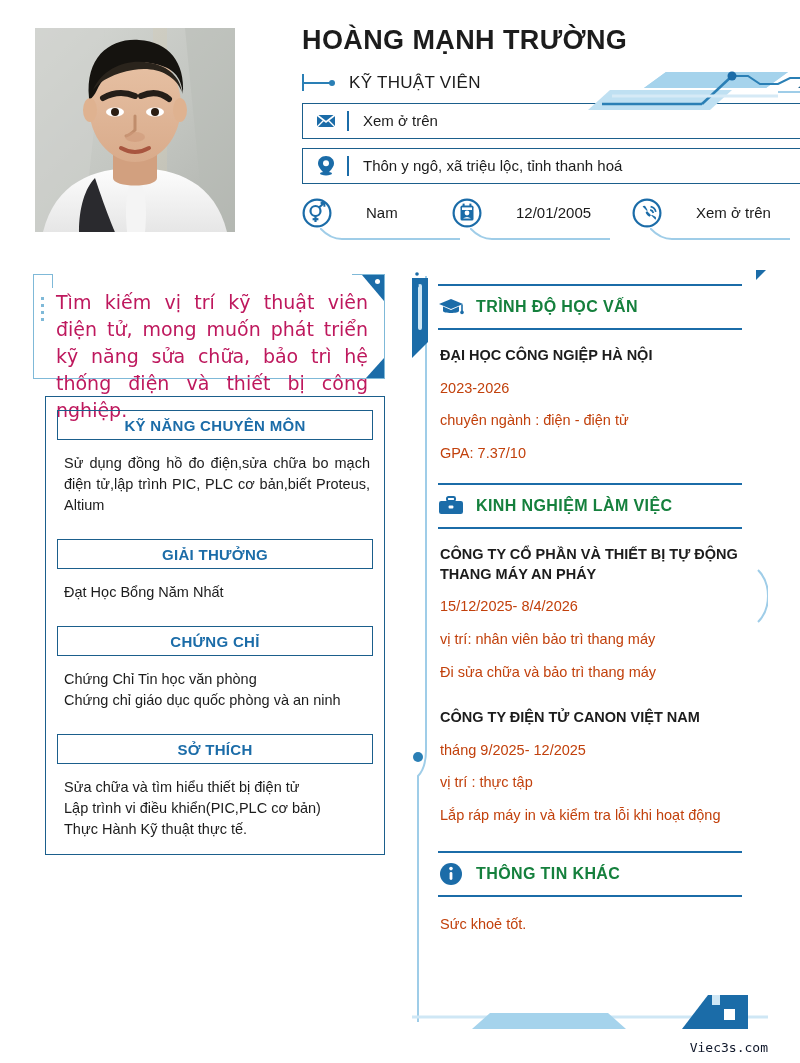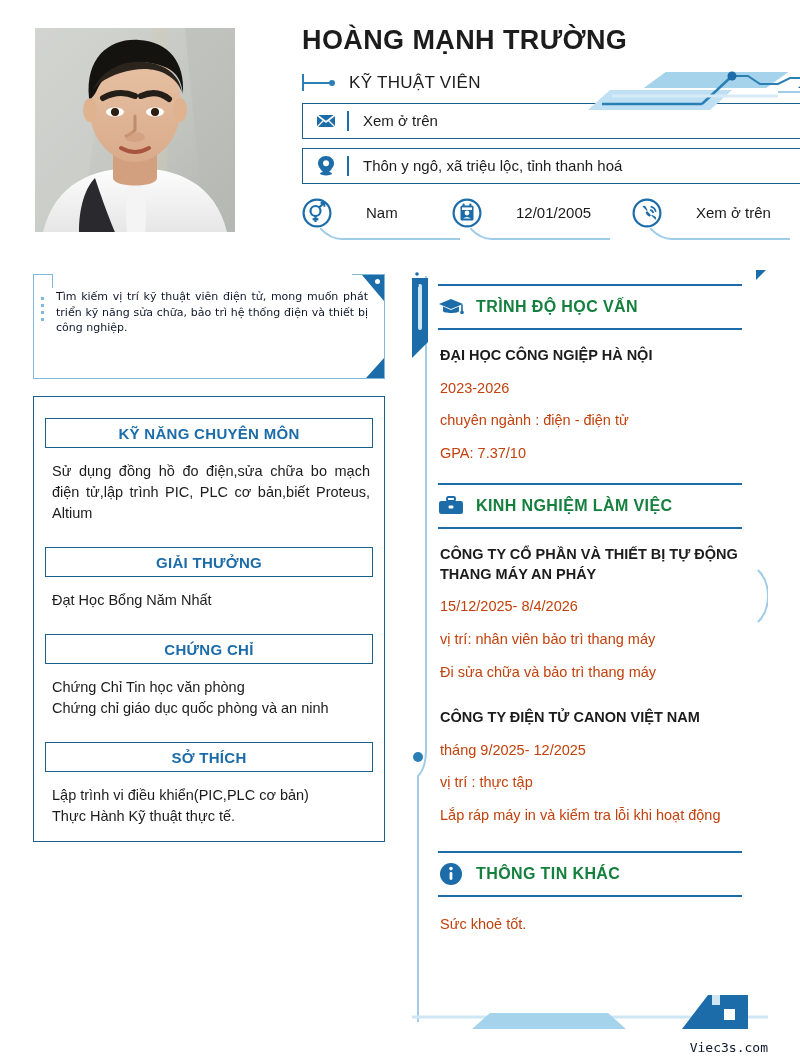--- a/index.html
+++ b/index.html
@@ -69,22 +69,22 @@
 
   
   .left { position: absolute; left: 33px; top: 12px; width: 352px; }
 
   .objective {
     position: relative; border: 1px solid #7fb9d8; height: 105px;
     padding: 14px 16px 0 22px;
   }
   .objective p {
     font-family: "DejaVu Sans", sans-serif;
-    font-size: 11px; line-height: 1.42; text-align: justify;
-    color: #0f172a;
+    font-size: 19px; line-height: 1.42; text-align: justify;
+    color: #be185d;
   }
   .obj-notch {
     position: absolute; left: 18px; top: -1px; width: 300px; height: 14px;
     background: #fff; border-left: 1px solid #7fb9d8;
   }
   .obj-dots {
     position: absolute; left: 7px; top: 22px; width: 3px; height: 26px;
   }
   .obj-dots i { display: block; width: 3px; height: 3px; background: #7fb9d8; margin-bottom: 4px; }
   .corner-tr {
@@ -96,22 +96,23 @@
     content:""; position: absolute; right: 4px; top: 4px;
     width: 5px; height: 5px; border-radius: 50%; background: #fff;
   }
   .corner-br {
     position: absolute; right: 0; bottom: 0; width: 18px; height: 20px;
     background: #1b6ca8;
     clip-path: polygon(100% 0, 100% 100%, 0 100%);
   }
 
   .panel {
-    margin-top: 17px; border: 1px solid #1b5f8c; padding: 12px 0 0 0;
+    margin-top: 17px; border: 1px solid #1b5f8c; padding: 4px 0 0 0;
     position: relative;
+    margin-left: 12px;
   }
   .sect-title {
     border: 1px solid #1b5f8c; margin: 9px 11px 0 11px; height: 30px;
     display: flex; align-items: center; justify-content: center;
     font-size: 15px; font-weight: bold; color: #1b6ca8; letter-spacing: .3px;
   }
   .sect-body {
     padding: 13px 14px 14px 18px;
     font-size: 14.5px; line-height: 1.45; color: #1c1c1c;
   }
@@ -347,20 +348,21 @@
           <div class="sect-title">CHỨNG CHỈ</div>
           <div class="sect-body">
             <span class="ln">Chứng Chỉ Tin học văn phòng</span>
             <span class="ln">Chứng chỉ giáo dục quốc phòng và an ninh</span>
           </div>
         </div>
 
         <div>
           <div class="sect-title">SỞ THÍCH</div>
           <div class="sect-body">
+            <span class="ln">Sửa chữa và tìm hiểu thiết bị điện tử</span>
             <span class="ln">Lập trình vi điều khiển(PIC,PLC cơ bản)</span>
             <span class="ln">Thực Hành Kỹ thuật thực tế.</span>
           </div>
         </div>
 
       </div>
     </div>
 
     <div class="right">
 

